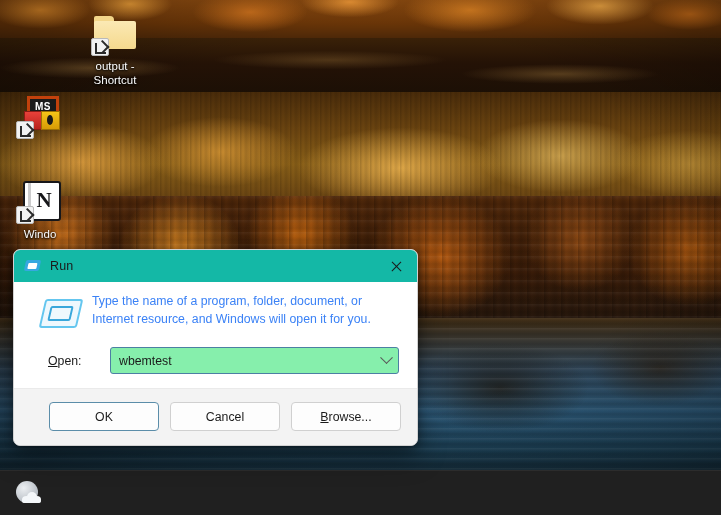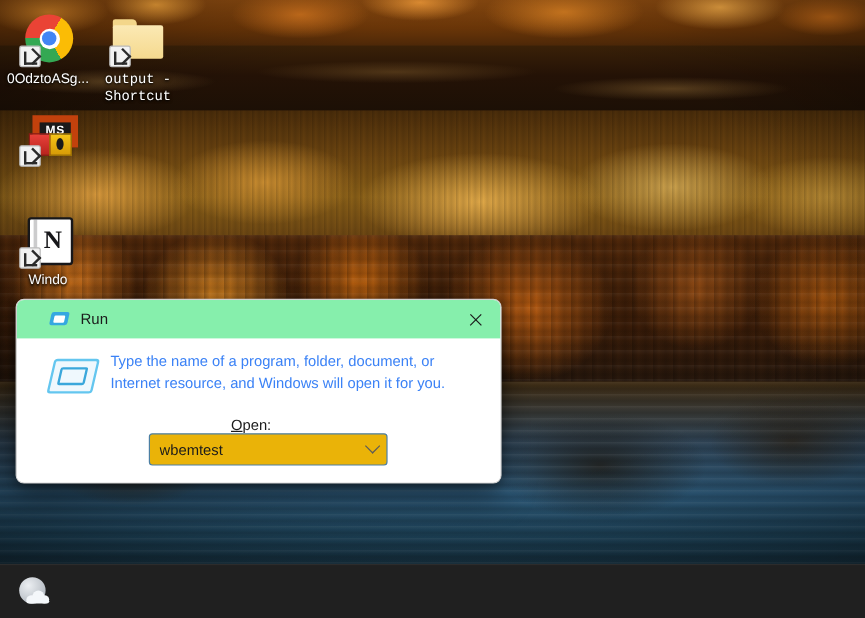--- a/index.html
+++ b/index.html
@@ -190,21 +190,21 @@
     background: linear-gradient(180deg, #fbe9b4 0%, #f5d98e 100%);
     border-radius: 2px;
   }
 
   
   .msdos { position: absolute; left: 6px; top: 3px; width: 38px; height: 38px; }
   .ms-top {
     position: absolute; left: 5px; top: 0;
     width: 26px; height: 15px;
     background: #1a1a1a;
-    border: 6px solid #c2410c;
+    border: 3px solid #c2410c;
     color: #ffffff;
     font-size: 10px;
     font-weight: bold;
     font-family: "Liberation Sans", sans-serif;
     line-height: 15px;
     text-align: center;
     letter-spacing: .5px;
   }
   .ms-red {
     position: absolute; left: 2px; top: 15px;
@@ -297,24 +297,24 @@
     background: #ffffff;
     border: 1px solid #d2d2d2;
     border-radius: 7px;
     box-shadow: 0 10px 28px rgba(0,0,0,.46), 0 2px 8px rgba(0,0,0,.32);
     overflow: hidden;
     font-family: "Liberation Sans", sans-serif;
   }
   #dialog-titlebar {
     position: relative;
     height: 32px;
-    background: #86efac;
+    background: #14b8a6;
     display: flex;
     align-items: center;
-    padding-left: 28px;
+    padding-left: 11px;
   }
   .title-icon {
     position: relative;
     width: 16px; height: 14px;
     margin-right: 9px;
     flex: 0 0 auto;
   }
   .title-icon-shape {
     position: absolute;
     left: 0; top: 1px;
@@ -392,34 +392,33 @@
     font-size: 12.3px;
     line-height: 17.5px;
     color: #3b82f6;
     max-width: 318px;
   }
 
   #open-row {
     display: flex;
     align-items: center;
     margin-left: 16px;
-    flex-direction: column;
   }
   #open-label {
     font-size: 12.3px;
     color: #1b1b1b;
     width: 62px;
     flex: 0 0 auto;
   }
   #open-label u { text-decoration: underline; }
   #open-combobox {
     position: relative;
     flex: 1 1 auto;
     height: 25px;
-    background: #eab308;
+    background: #86efac;
     border: 1px solid #4c7fa3;
     border-radius: 3px;
     display: flex;
     align-items: center;
   }
   #open-input {
     flex: 1 1 auto;
     border: 0;
     outline: none;
     background: transparent;
@@ -479,29 +478,22 @@
 
   <div id="wallpaper">
     <div class="wp-layer wp-foliage"></div>
     <div class="wp-layer wp-bank"></div>
     <div class="wp-layer wp-grass"></div>
     <div class="wp-layer wp-refl"></div>
     <div class="wp-layer wp-water"></div>
     <div class="wp-layer wp-vign"></div>
   </div>
 
-  <div class="desk-icon" style="left:1px; top:10px;">
-    <div class="icon-art">
-      <div class="chrome"></div>
-      <div class="shortcut-arrow"></div>
-    </div>
-    <div class="icon-label">0OdztoASg...</div>
-  </div>
-
-  <div class="desk-icon" style="left:76px; top:10px;font-family:Liberation Mono, monospace;">
+
+  <div class="desk-icon" style="left:76px; top:10px;">
     <div class="icon-art">
       <div class="folder">
         <div class="folder-back"></div>
         <div class="folder-front"></div>
       </div>
       <div class="shortcut-arrow"></div>
     </div>
     <div class="icon-label">output - Shortcut</div>
   </div>
 
@@ -564,16 +556,27 @@
         <span id="open-combobox">
           <input id="open-input" type="text" value="wbemtest" style="">
           <span id="open-dropdown-button">
             <span class="chev-down"></span>
           </span>
         </span>
       </div>
 
     </div>
 
+    <div id="dialog-footer">
+      <span class="dlg-button default">
+        <span>OK</span>
+      </span>
+      <span class="dlg-button">
+        <span>Cancel</span>
+      </span>
+      <span class="dlg-button">
+        <span><u>B</u><span>rowse...</span></span>
+      </span>
+    </div>
 
   </div>
 
 </div>
 
 </body></html>

